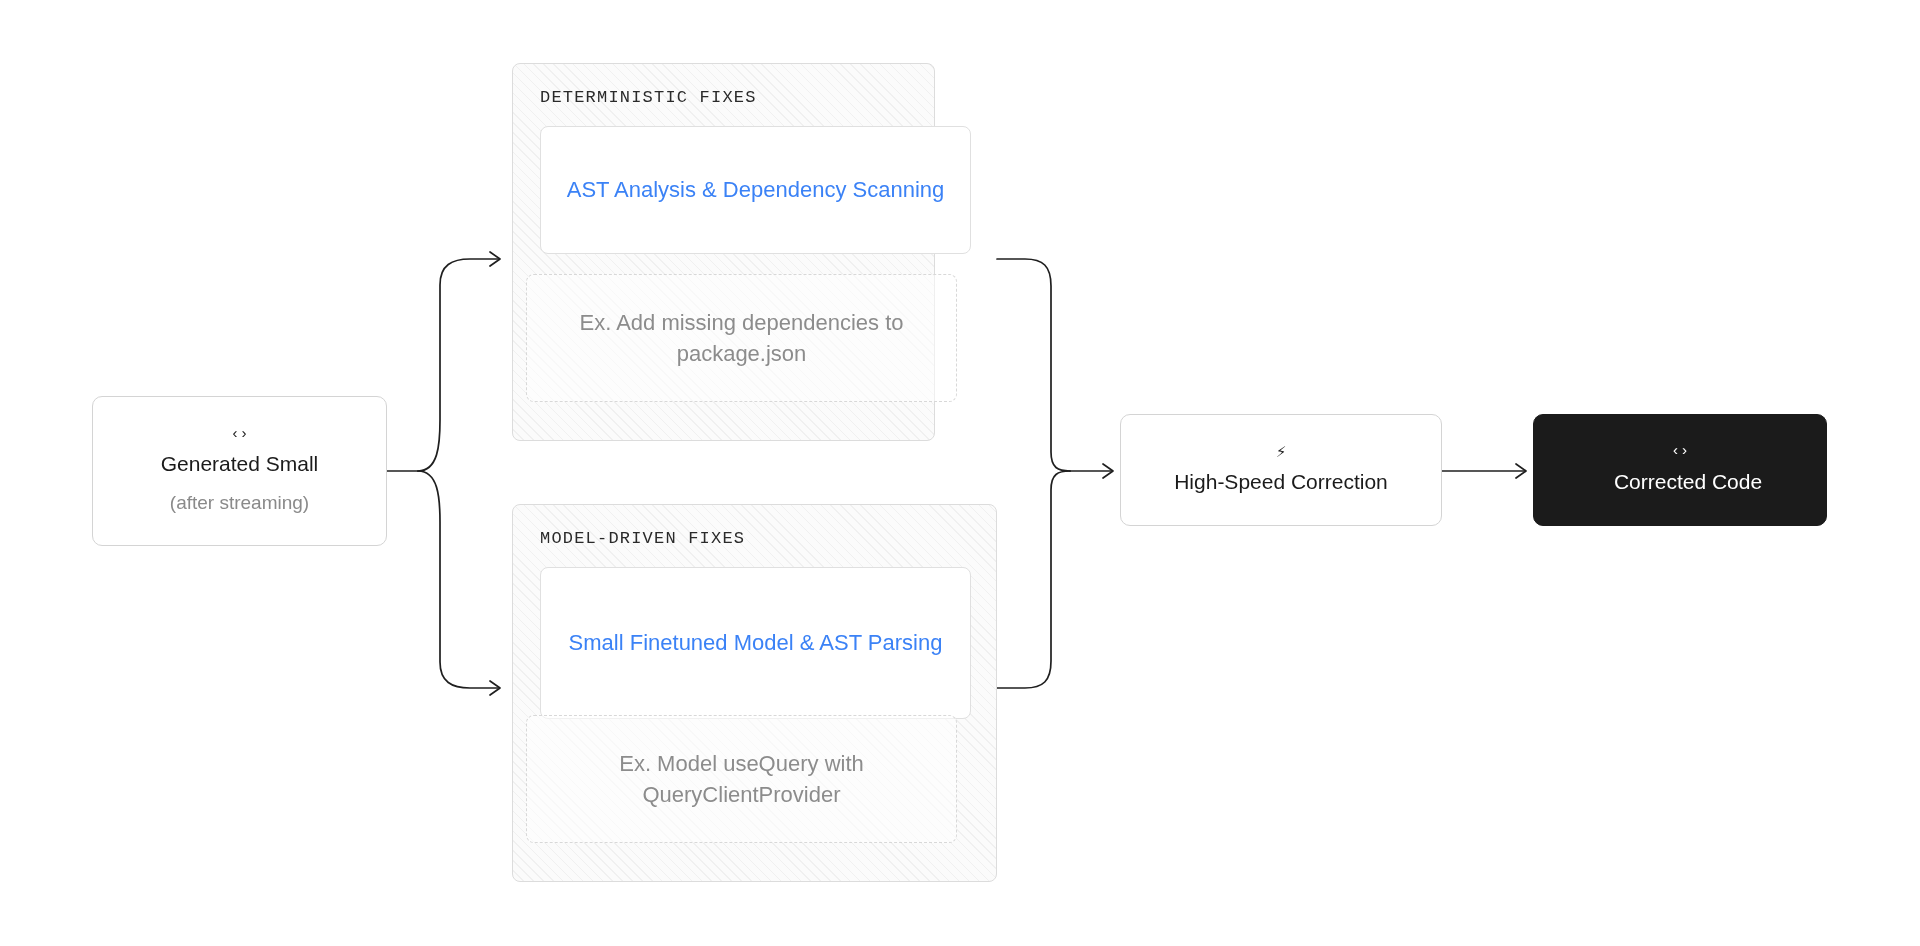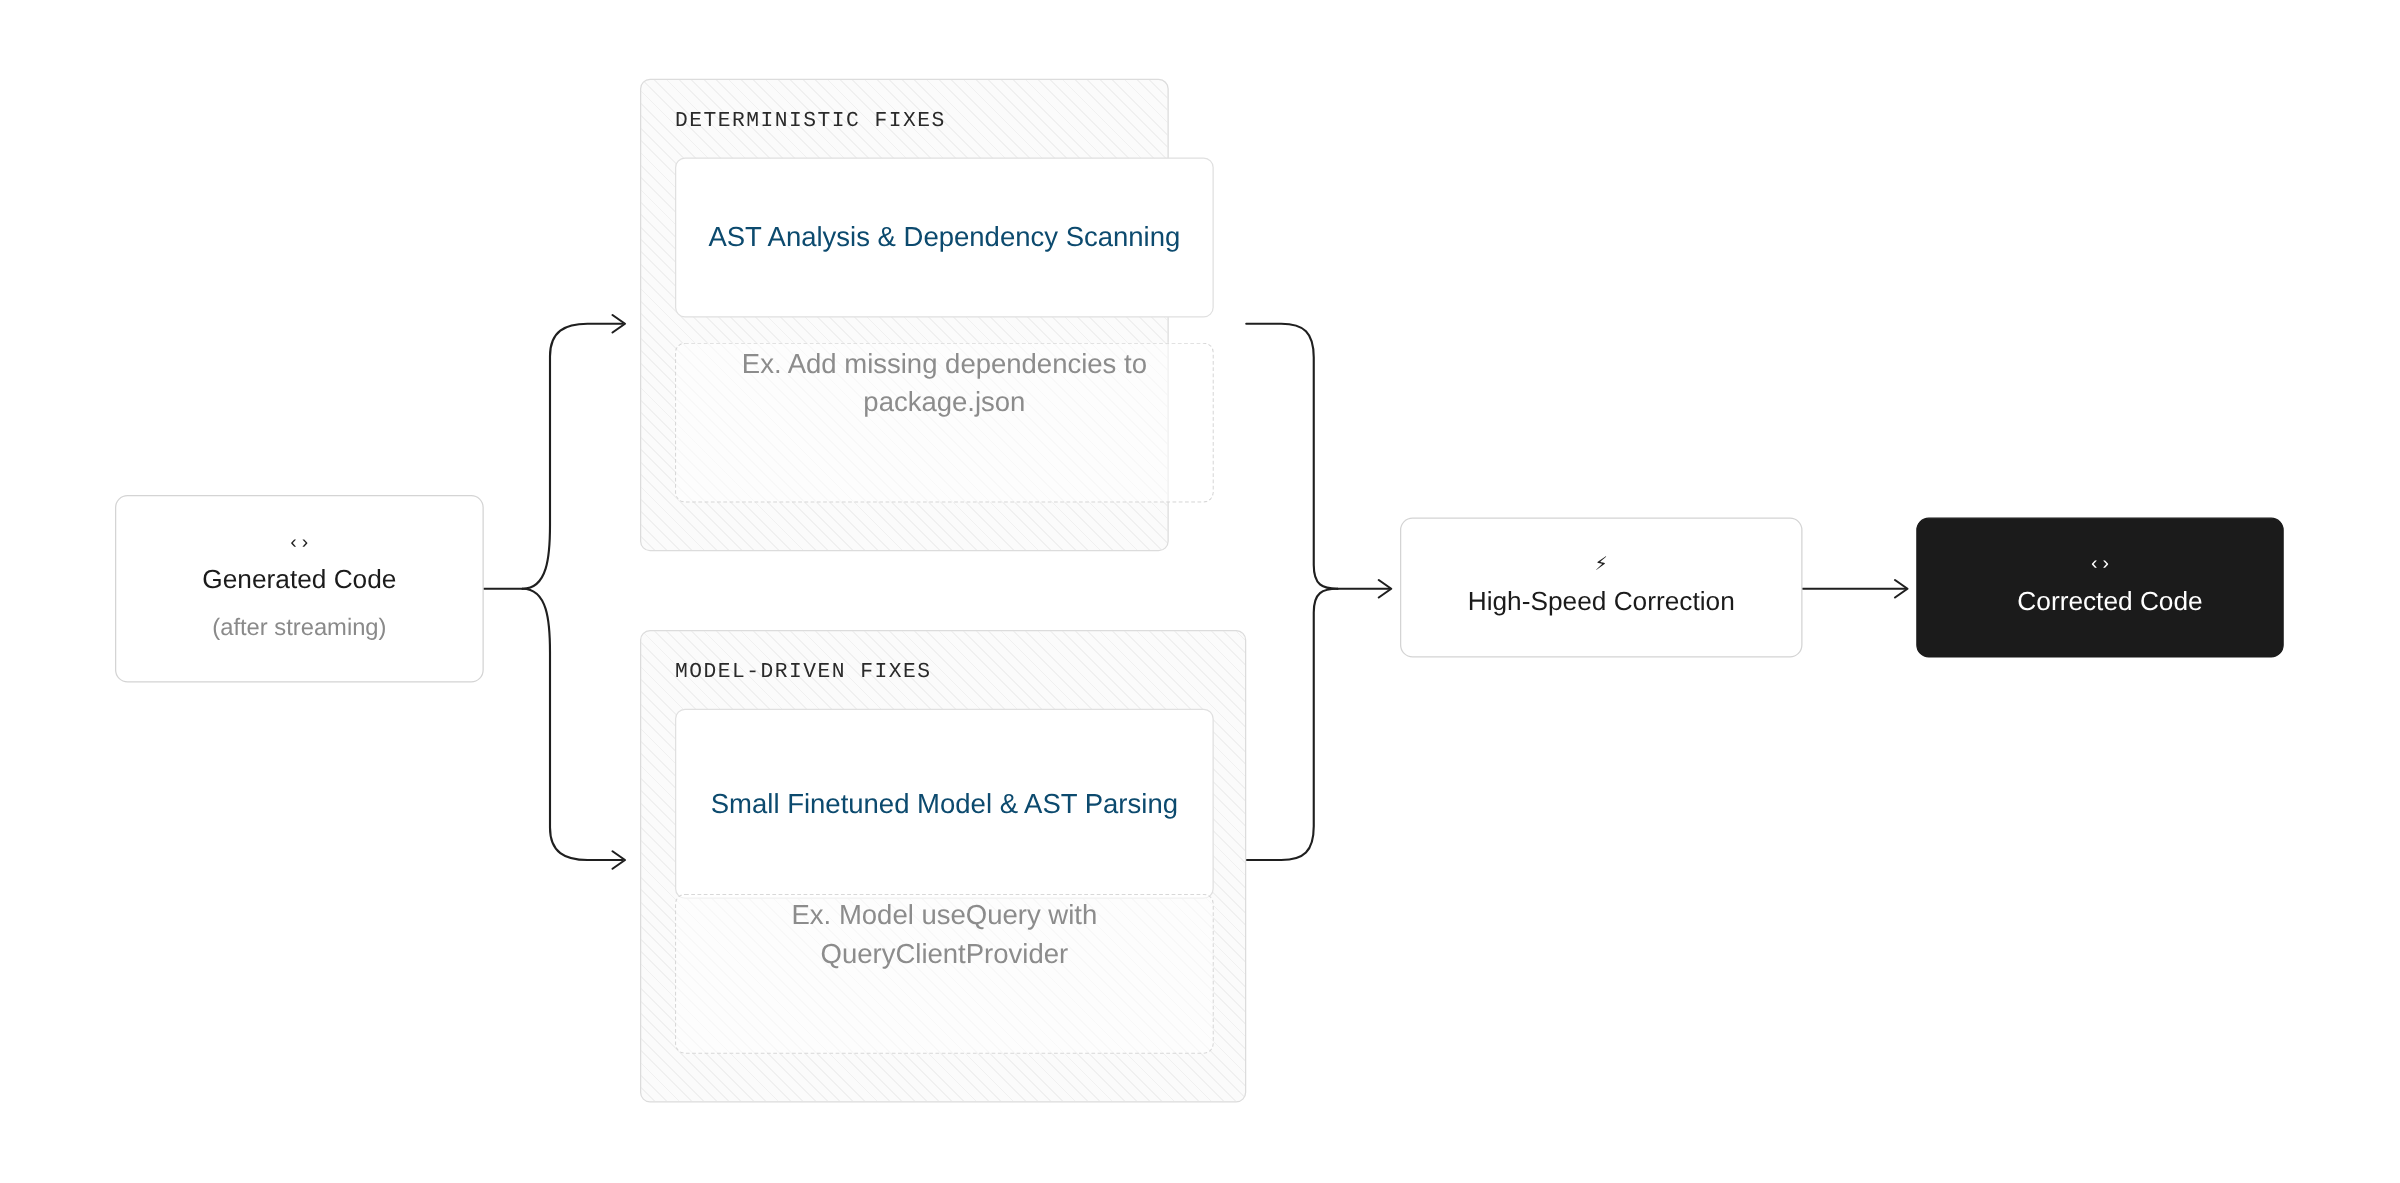--- a/index.html
+++ b/index.html
@@ -151,42 +151,42 @@
     border-radius: 8px;
     display: flex;
     align-items: center;
     justify-content: center;
     text-align: center;
     padding: 0 24px;
   }
   .inner-card .label {
     font-size: 22px;
     line-height: 1.42;
-    color: #0c4a6e;
+    color: #3b82f6;
   }
   #card-ast {
     top: 62px;
     height: 128px;
   }
   #card-model {
     top: 62px;
     height: 152px;
   }
 
   
   .example-card {
     position: absolute;
     box-sizing: border-box;
-    left: 27px;
+    left: 13px;
     width: 431px;
     background: rgba(255,255,255,0.55);
     border: 1px dashed #d8d8d8;
     border-radius: 8px;
     display: flex;
-    align-items: flex-start;
+    align-items: center;
     justify-content: center;
     text-align: center;
     padding: 0 24px;
   }
   .example-card .label {
     font-size: 22px;
     line-height: 1.42;
     color: #8c8c8c;
   }
   #card-ex-det {
@@ -222,21 +222,21 @@
       <path d="M1070,471 L1112,471"></path>
       <path d="M1103,464 L1113,471 L1103,478"></path>
 
       <path d="M1442,471 L1525,471"></path>
       <path d="M1516,464 L1526,471 L1516,478"></path>
     </g>
   </svg>
 
   <div class="node" id="node-generated">
     <div class="glyph">‹›</div>
-    <div class="title">Generated Code</div>
+    <div class="title">Generated Small</div>
     <div class="subtitle">(after streaming)</div>
   </div>
 
   <div class="group" id="group-deterministic">
     <div class="group-label at-top">DETERMINISTIC FIXES</div>
     <div class="inner-card" id="card-ast">
       <div class="label">AST Analysis &amp; Dependency Scanning</div>
     </div>
     <div class="example-card" id="card-ex-det">
       <div class="label">Ex. Add missing dependencies to package.json</div>

